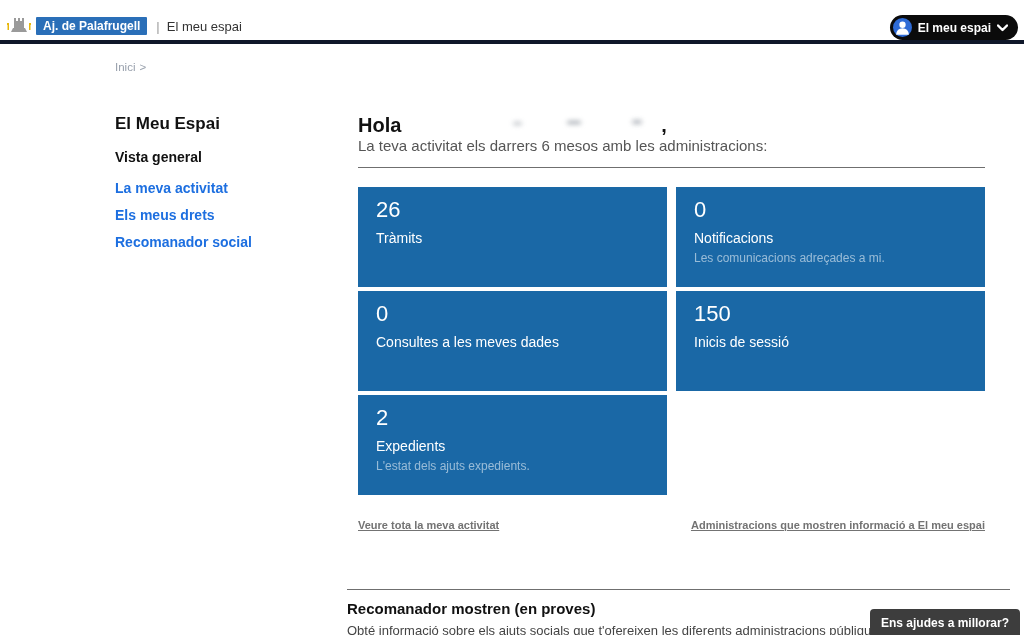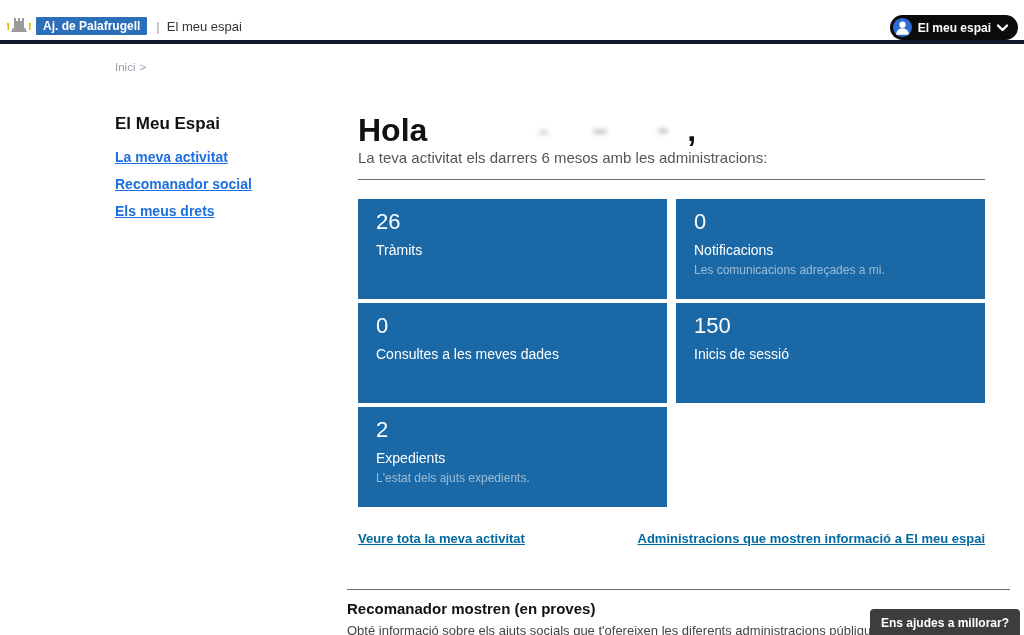--- a/index.html
+++ b/index.html
@@ -27,42 +27,42 @@
   
   .breadcrumb { position:absolute; left:115px; top:61px; font-size:11.5px; color:#98a0ac; }
   .breadcrumb a { color:#98a0ac; text-decoration:none; cursor:pointer; }
   .crumb-sep { margin-left:4px; }
 
   
   .sidebar { position:absolute; left:115px; top:114px; width:230px; }
   .sidebar-title { font-size:17px; font-weight:bold; color:#111; margin-bottom:15px; }
   .sidebar-current { font-size:14px; font-weight:bold; color:#111; margin-bottom:15px; }
   .side-link { display:block; font-size:14px; font-weight:bold; color:#1d6fe0;
-               text-decoration:underline; margin-bottom:11px; cursor:pointer; }
+               margin-bottom:11px; cursor:pointer; }
 
   
   .main { position:absolute; left:358px; top:112px; width:627px; }
-  .greeting { font-size:32px; font-weight:bold; color:#111; display:flex; align-items:baseline; }
+  .greeting { font-size:20px; font-weight:bold; color:#111; display:flex; align-items:baseline; }
   .blur-name { display:inline-block; position:relative; width:248px; height:20px; margin-left:12px; }
   .blur-name i { position:absolute; background:#9aa0a8; filter:blur(2.5px); border-radius:2px; }
   .blur-name i:nth-child(1){ left:62%; top:9px; width:14px; height:3px; }
   .blur-name i:nth-child(2){ left:40%; top:10px; width:9px; height:3px; opacity:.7; }
   .blur-name i:nth-child(3){ left:88%; top:8px; width:10px; height:4px; opacity:.8; }
   .subtitle { font-size:15px; color:#555; }
   .rule { border:none; border-top:1px solid #6f6f6f; margin-top:13px; }
 
   .cards { margin-top:19px; display:grid; grid-template-columns:repeat(2,309px);
            column-gap:9px; row-gap:4px; grid-auto-rows:100px; }
   .card { background:#1a68a6; color:#fff; padding:10px 16px 10px 18px; cursor:pointer; }
   .card-value { font-size:22px; font-weight:normal; line-height:1.2; }
   .card-title { font-size:14px; margin-top:7px; }
   .card-desc { font-size:12px; margin-top:5px; color:rgba(255,255,255,0.55); }
 
   .links-row { margin-top:24px; display:flex; justify-content:space-between; }
-  .inline-link { font-size:13px; font-weight:bold; color:#0369a1;
+  .inline-link { font-size:11px; font-weight:bold; color:#737373;
                  text-decoration:underline; cursor:pointer; }
 
   
   .bottom-section { position:absolute; left:347px; top:589px; width:663px; }
   .bottom-rule { border:none; border-top:1px solid #6f6f6f; }
   .bottom-title { margin-top:10px; font-size:15px; font-weight:bold; color:#111; }
   .bottom-desc { margin-top:5px; font-size:13px; color:#444; line-height:1.35; }
 
   
   .feedback-btn { position:absolute; right:4px; top:609px; z-index:5;
@@ -108,23 +108,24 @@
     </span>
   </button>
 </header>
 
 <nav class="breadcrumb">
   <a>Inici</a><span class="crumb-sep">&gt;</span>
 </nav>
 
 <aside class="sidebar">
   <div class="sidebar-title">El Meu Espai</div>
+  <div class="sidebar-current">Vista general</div>
   <a class="side-link">La meva activitat</a>
+  <a class="side-link">Els meus drets</a>
   <a class="side-link">Recomanador social</a>
-  <a class="side-link">Els meus drets</a>
 </aside>
 
 <main class="main">
   <h1 class="greeting">
       <span>Hola</span>
       <span class="blur-name">
         <i></i>
         <i></i>
         <i></i>
       </span>

